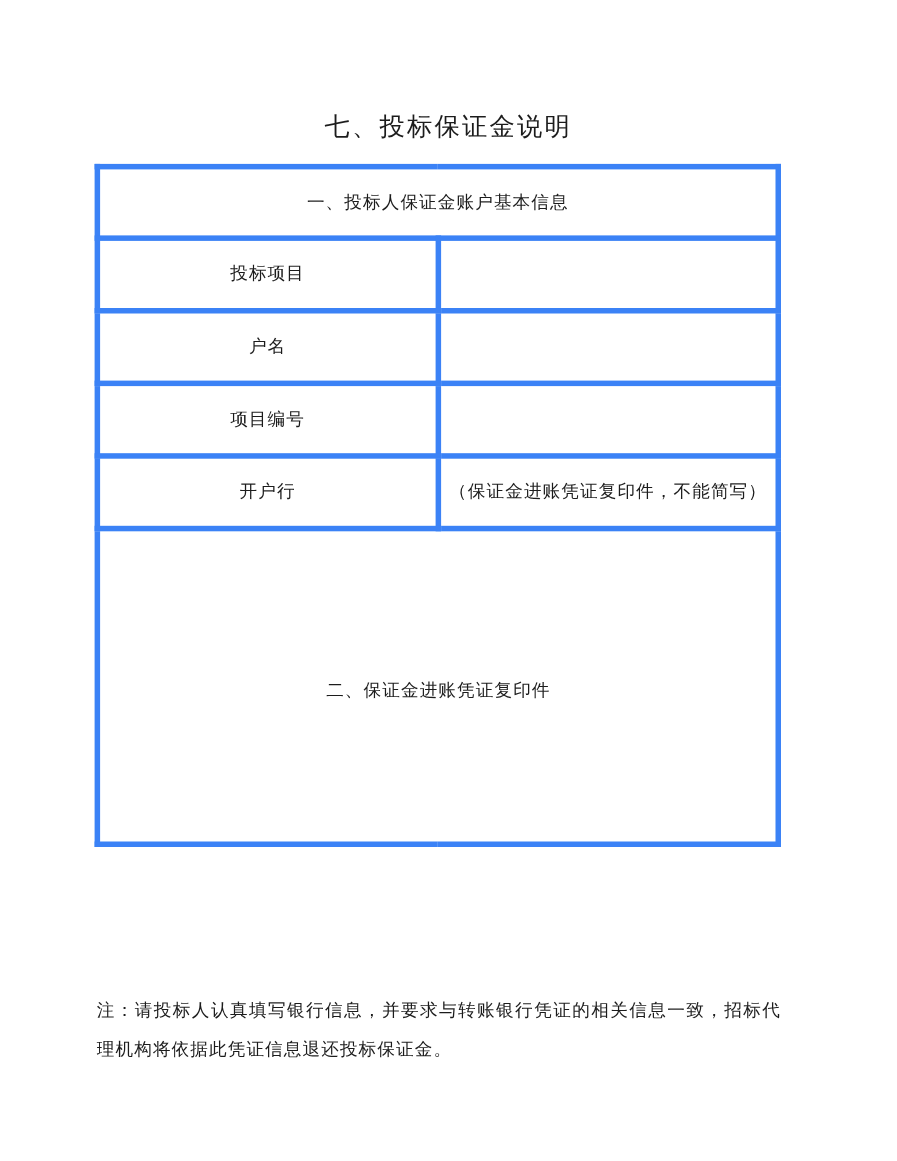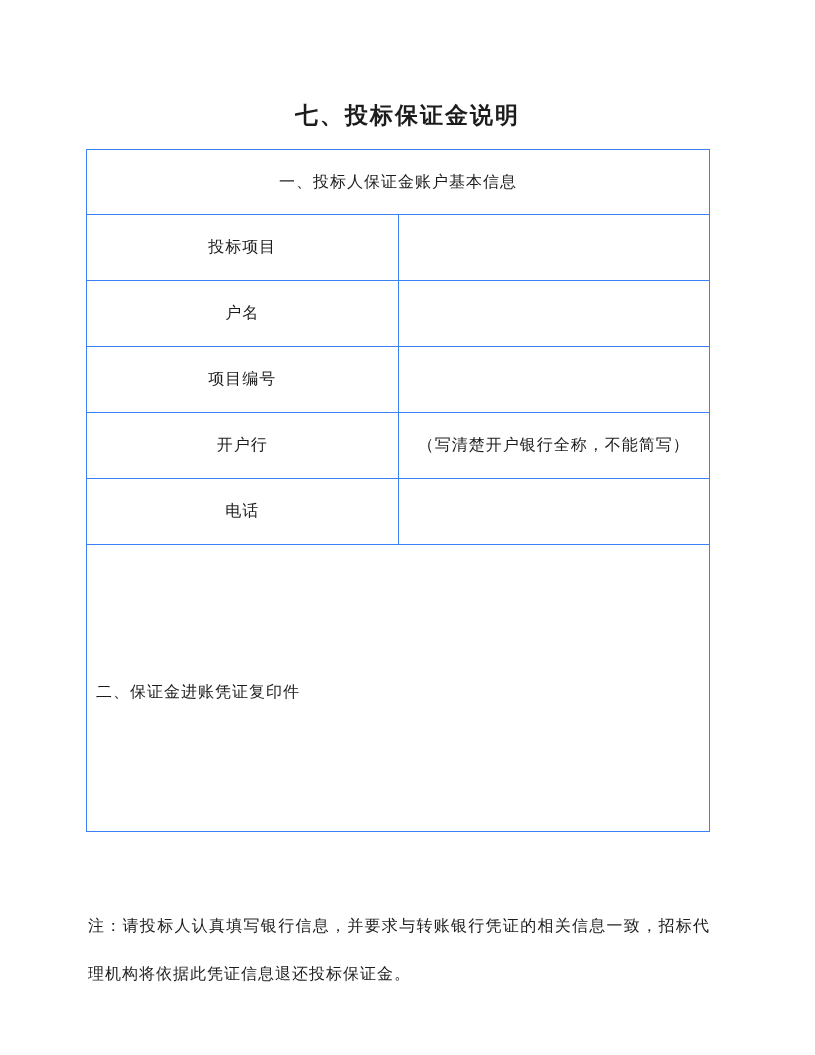--- a/index.html
+++ b/index.html
@@ -13,34 +13,34 @@
     color: #1c1c1c;
     overflow: hidden;
   }
   .doc-title {
     position: absolute;
     top: 100px;
     left: 0;
     width: 100%;
     text-align: center;
     font-size: 23px;
-    font-weight: 700;
+    font-weight: 400;
     letter-spacing: 2px;
   }
   table.info-table {
     position: absolute;
     left: 86px;
     top: 149px;
     width: 624px;
     border-collapse: collapse;
     table-layout: fixed;
     font-size: 16px;
   }
   table.info-table td {
-    border: 1px solid #3b82f6;
+    border: 5px solid #3b82f6;
     vertical-align: middle;
     background: #ffffff;
   }
   td.section-header-cell {
     height: 65px;
     text-align: center;
     letter-spacing: 1px;
   }
   td.label-cell {
     width: 122px;
@@ -50,31 +50,31 @@
     margin-left: 44px;
   }
   td.value-cell {
     width: 502px;
     text-align: center;
     letter-spacing: 1px;
   }
   td.section2-cell {
     height: 287px;
     vertical-align: top;
-    text-align: left;
+    text-align: center;
     padding: 9px 8px 0 9px;
     letter-spacing: 1px;
   }
   .footer-note {
     position: absolute;
     left: 88px;
     top: 902px;
     width: 622px;
     font-size: 16px;
-    line-height: 48px;
+    line-height: 35px;
     text-align: justify;
     letter-spacing: 1px;
   }
 </style>
 </head>
 <body>
 
 <div class="page">
 
   <div class="doc-title">七、投标保证金说明</div>
@@ -95,29 +95,25 @@
         <td class="value-cell"></td>
       </tr>
 
       <tr>
         <td class="label-cell">项目编号</td>
         <td class="value-cell"></td>
       </tr>
 
       <tr>
         <td class="label-cell">开户行</td>
-        <td class="value-cell">（写清楚开户银行全称，不能简写）</td>
+        <td class="value-cell">（保证金进账凭证复印件，不能简写）</td>
       </tr>
 
 
 
-      <tr>
-        <td class="label-cell">电话</td>
-        <td class="value-cell"></td>
-      </tr>
 
       <tr>
         <td class="section2-cell" colspan="2">二、保证金进账凭证复印件</td>
       </tr>
     </tbody>
   </table>
 
   <div class="footer-note">注：请投标人认真填写银行信息，并要求与转账银行凭证的相关信息一致，招标代理机构将依据此凭证信息退还投标保证金。</div>
 
 </div>

